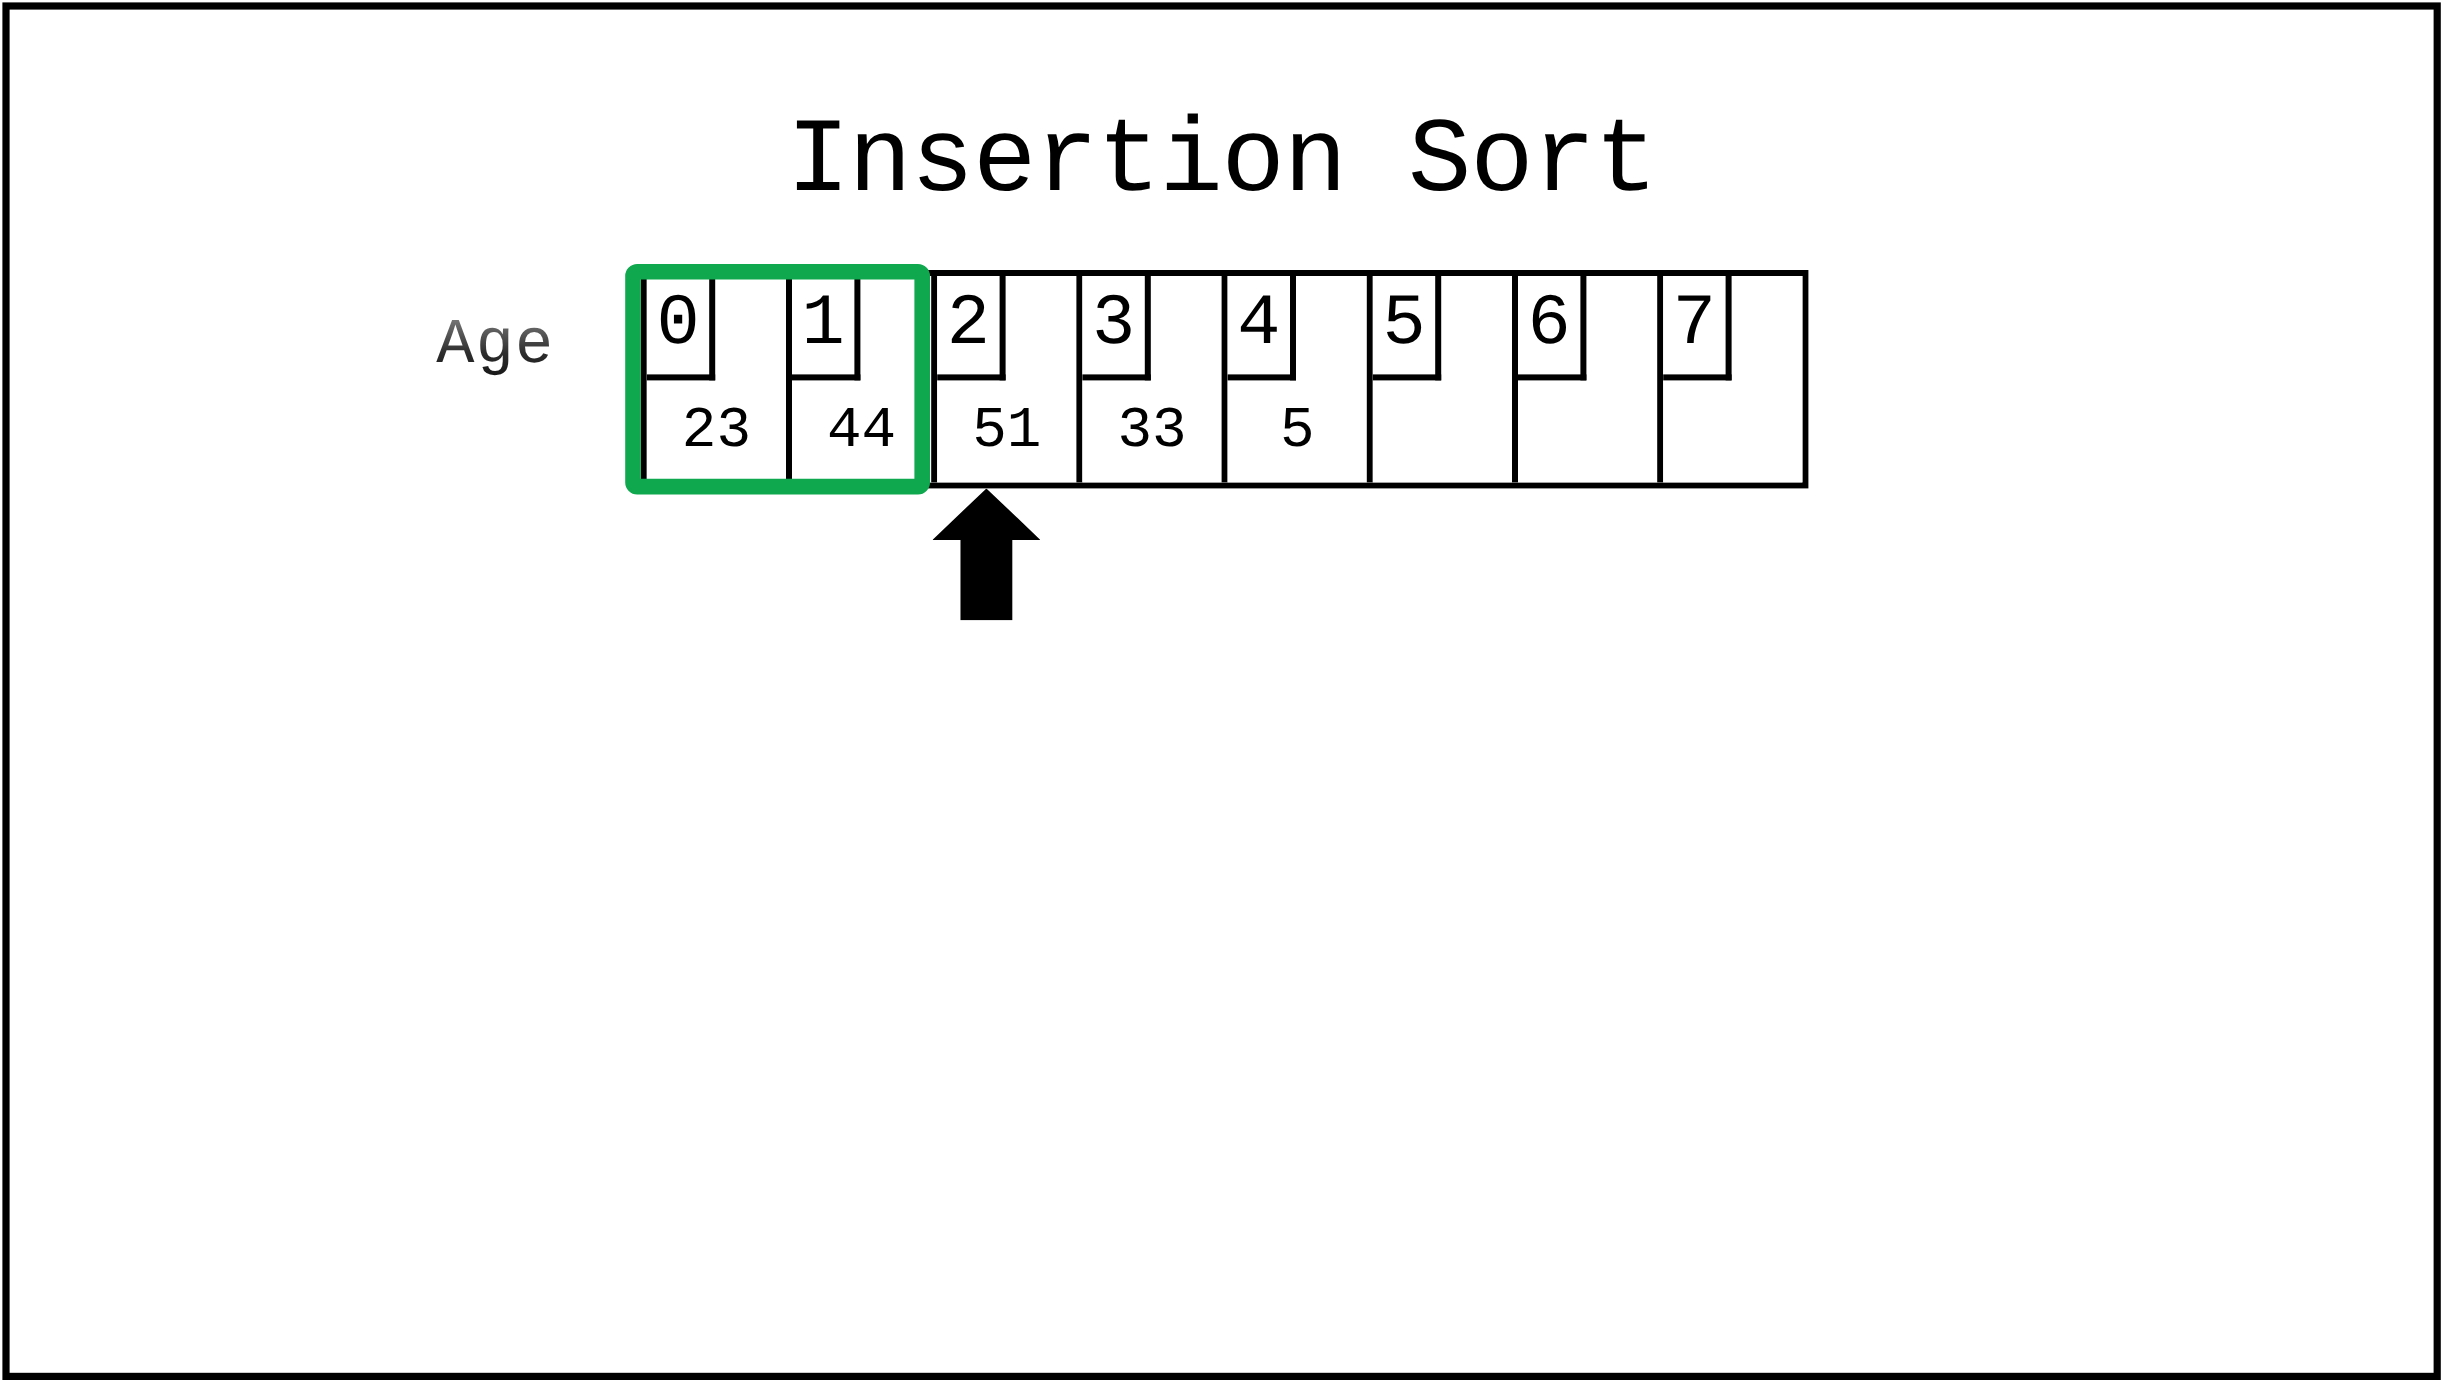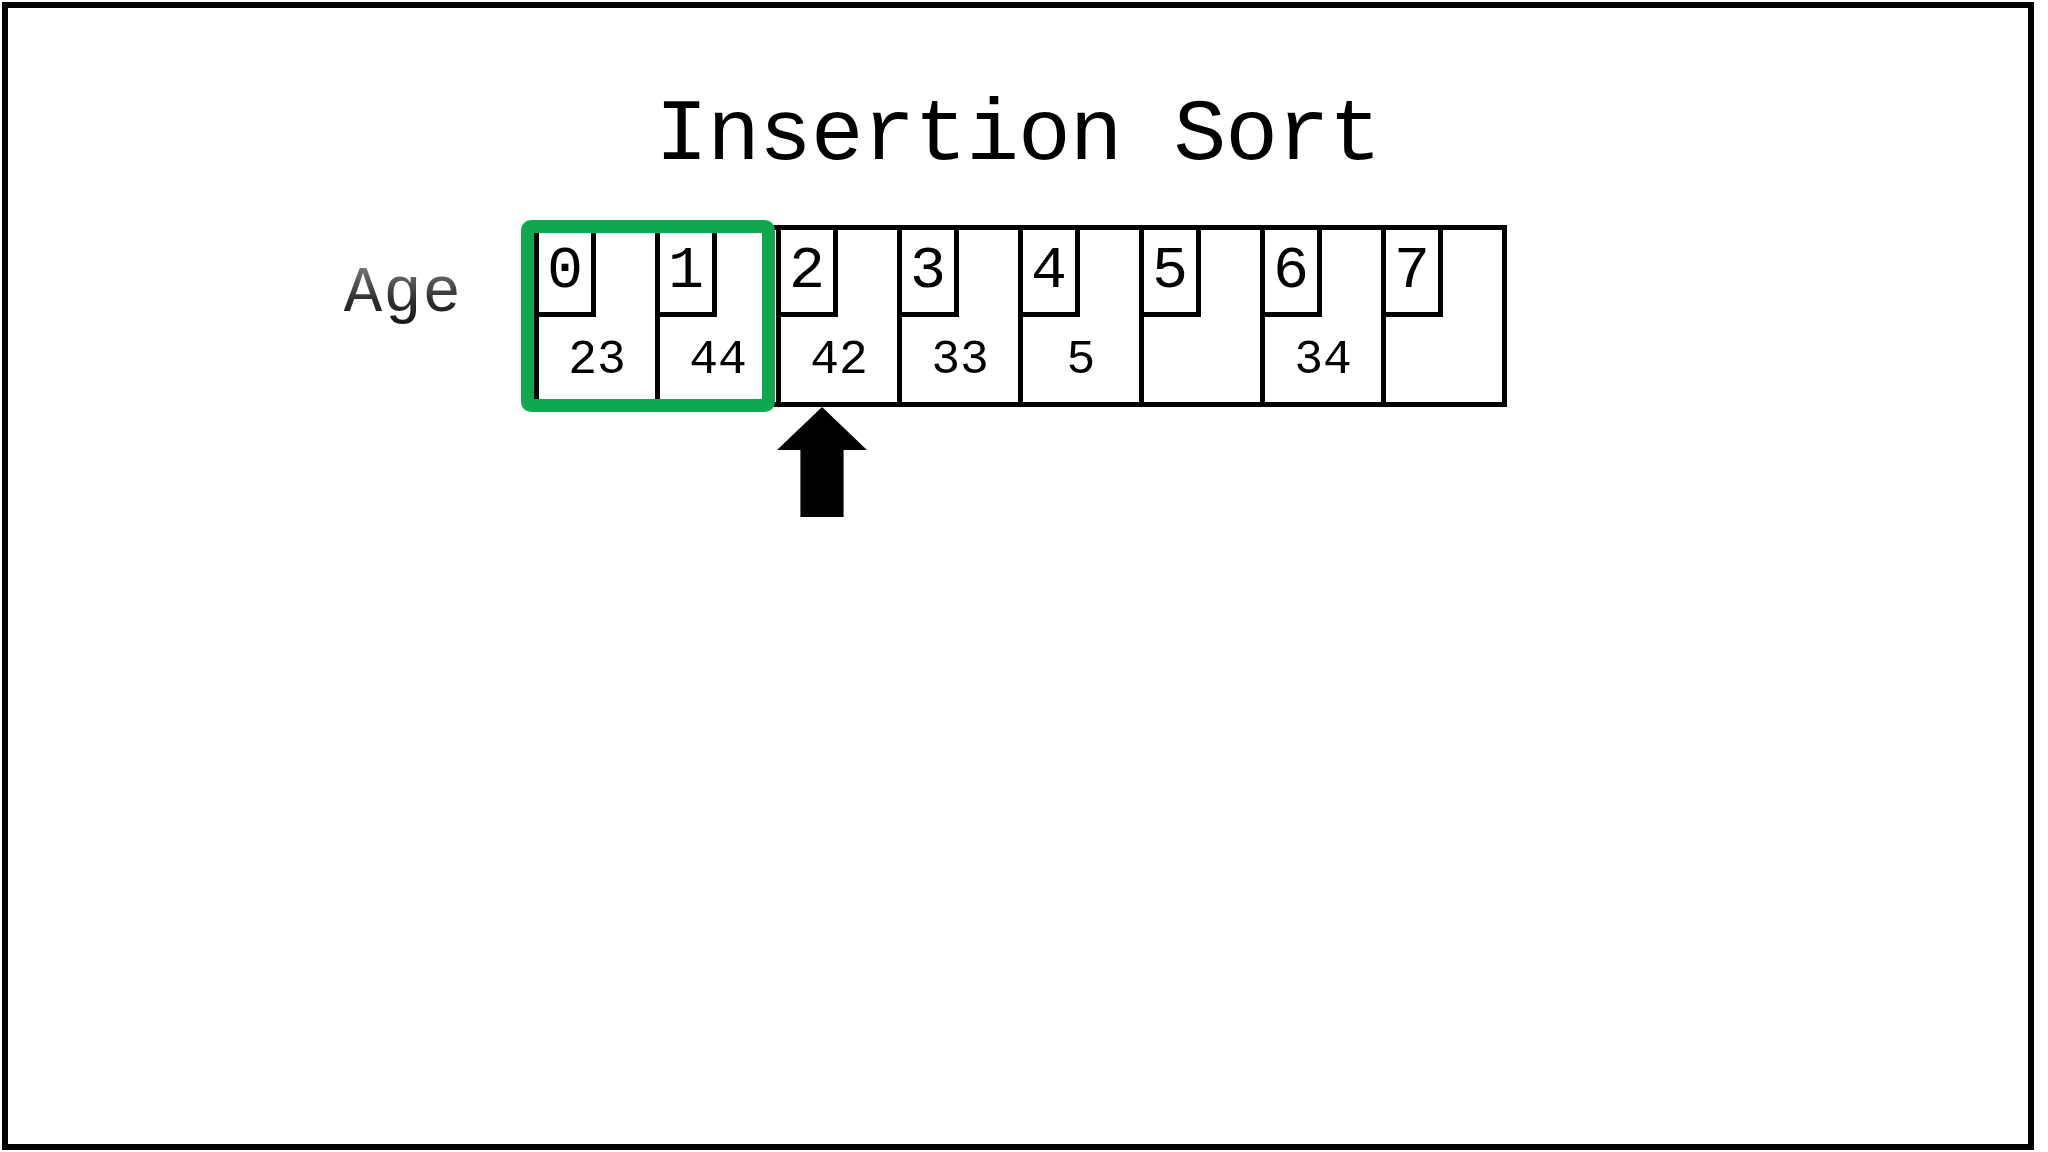--- a/index.html
+++ b/index.html
@@ -29,21 +29,21 @@
     line-height: 1.1;
     color: var(--ink);
     letter-spacing: -1px;
   }
   .age {
     position: absolute;
     left: 170px;
     width: 292px;
     top: 262px;
     text-align: right;
-    font-size: 64px;
+    font-size: 53px;
     line-height: 1;
     font-weight: 200;
     color: #3a3a3a;
     letter-spacing: 1px;
   }
   @supports ((-webkit-background-clip: text) or (background-clip: text)) {
     .age {
       background: linear-gradient(180deg, #808080 0%, #2e2e2e 60%, #161616 100%);
       -webkit-background-clip: text;
       background-clip: text;
@@ -127,36 +127,35 @@
       <div class="cell">
         <div class="idx">0</div>
         <div class="val">23</div>
       </div>
       <div class="cell">
         <div class="idx">1</div>
         <div class="val">44</div>
       </div>
       <div class="cell">
         <div class="idx">2</div>
-        <div class="val">42</div>
+        <div class="val">51</div>
       </div>
       <div class="cell">
         <div class="idx">3</div>
         <div class="val">33</div>
       </div>
       <div class="cell">
         <div class="idx">4</div>
         <div class="val">5</div>
       </div>
       <div class="cell">
         <div class="idx">5</div>
       </div>
       <div class="cell">
         <div class="idx">6</div>
-        <div class="val">34</div>
       </div>
       <div class="cell">
         <div class="idx">7</div>
       </div>
     </div>
 
   <div class="highlight"></div>
 
   <div class="arrow"></div>
 </div>

